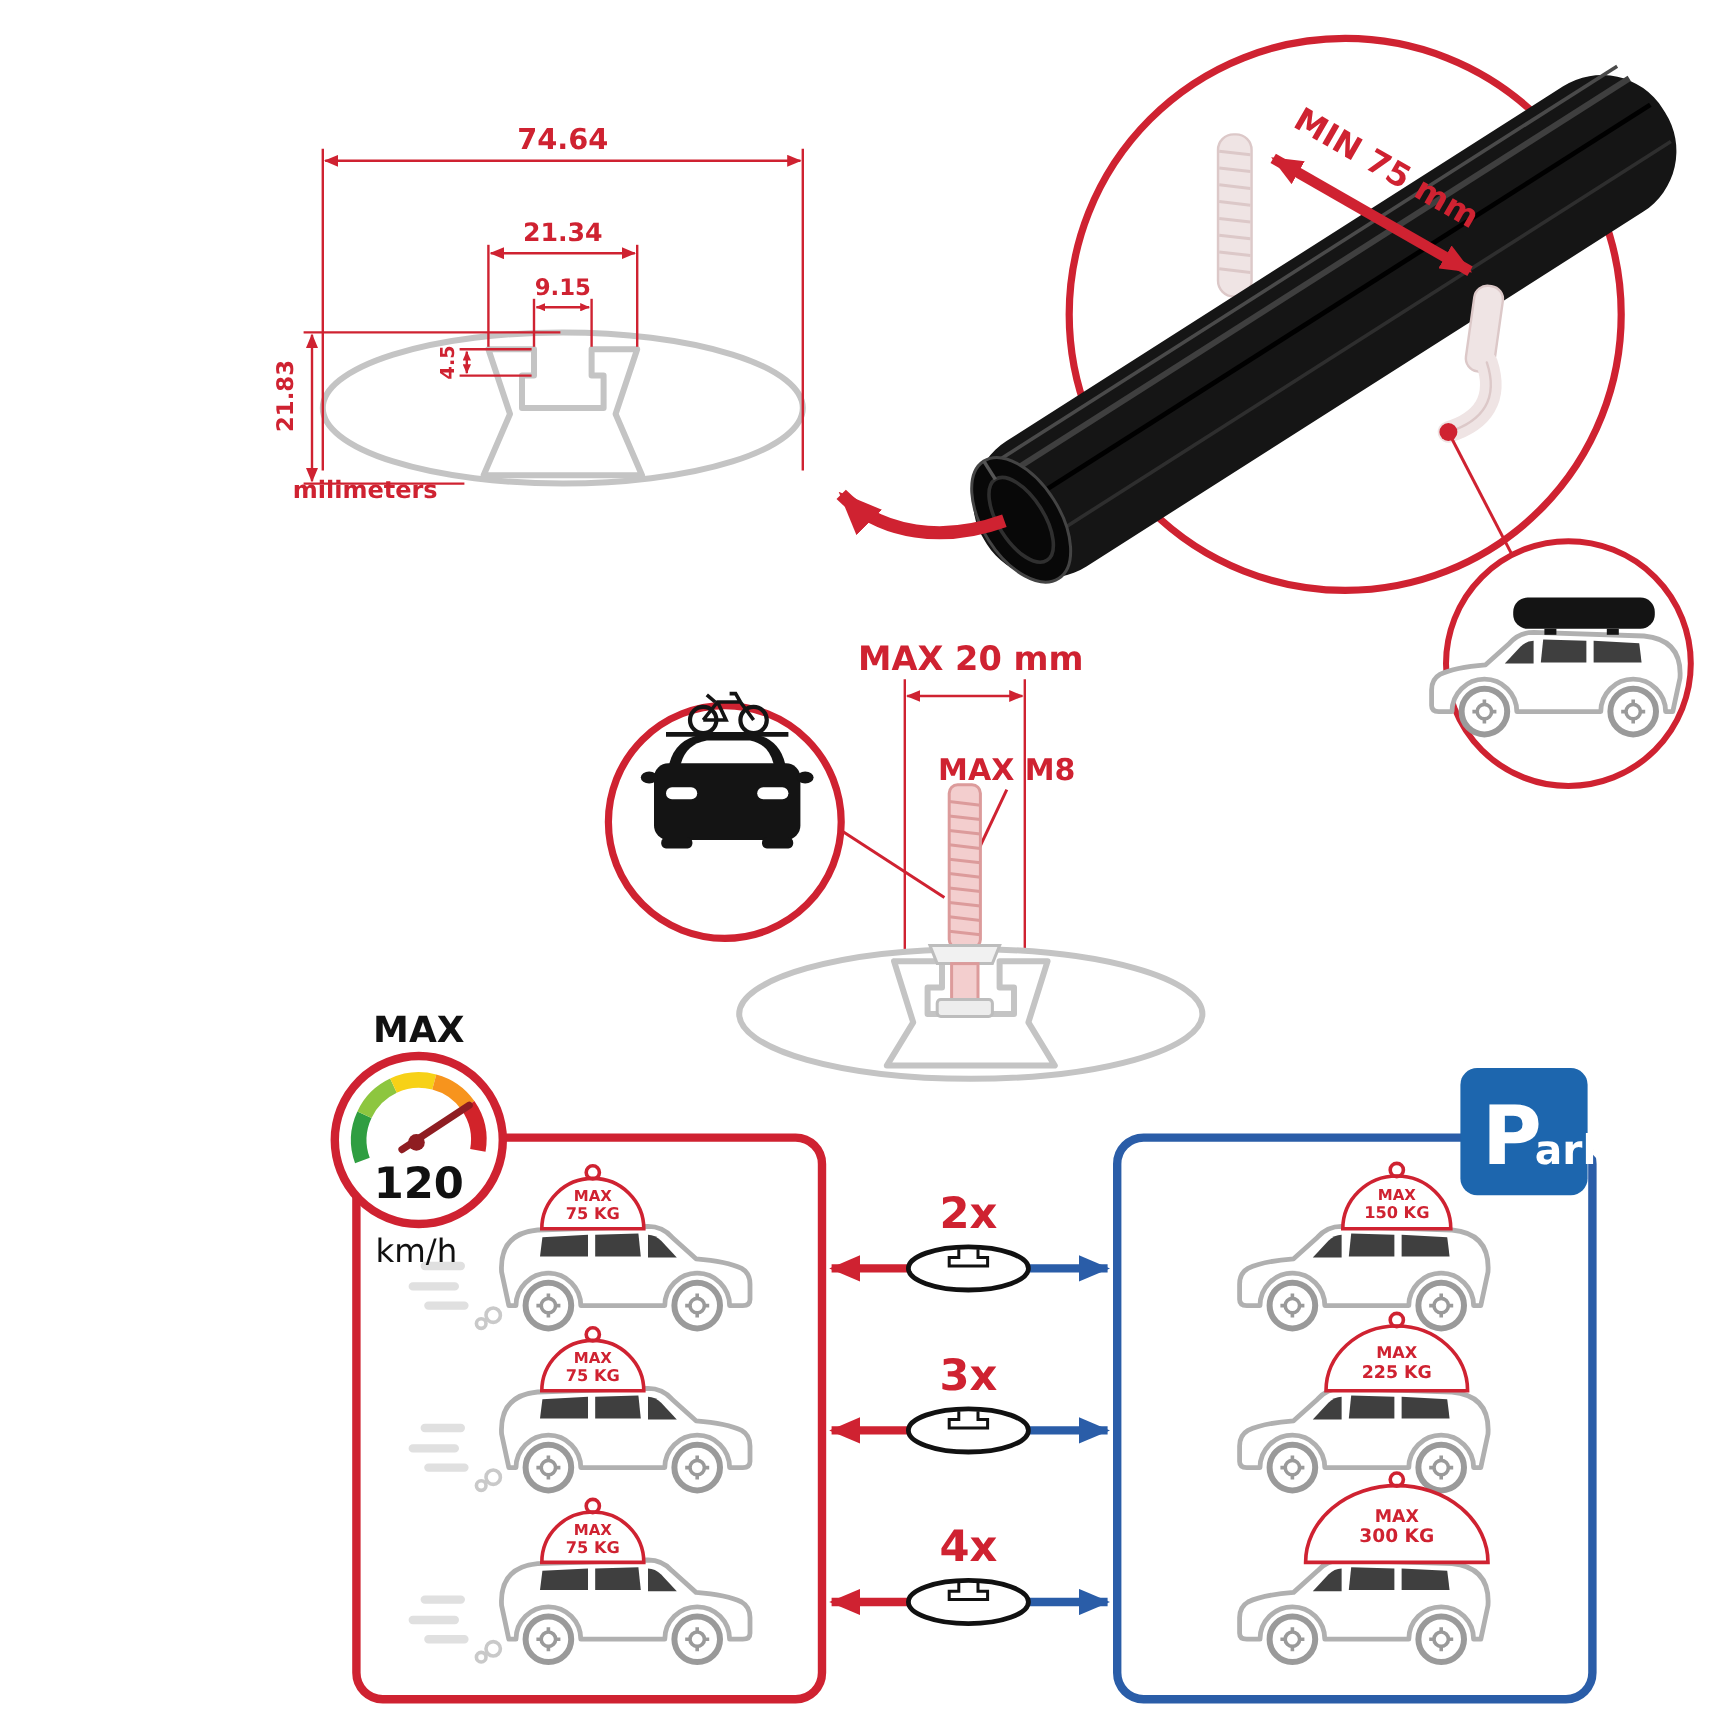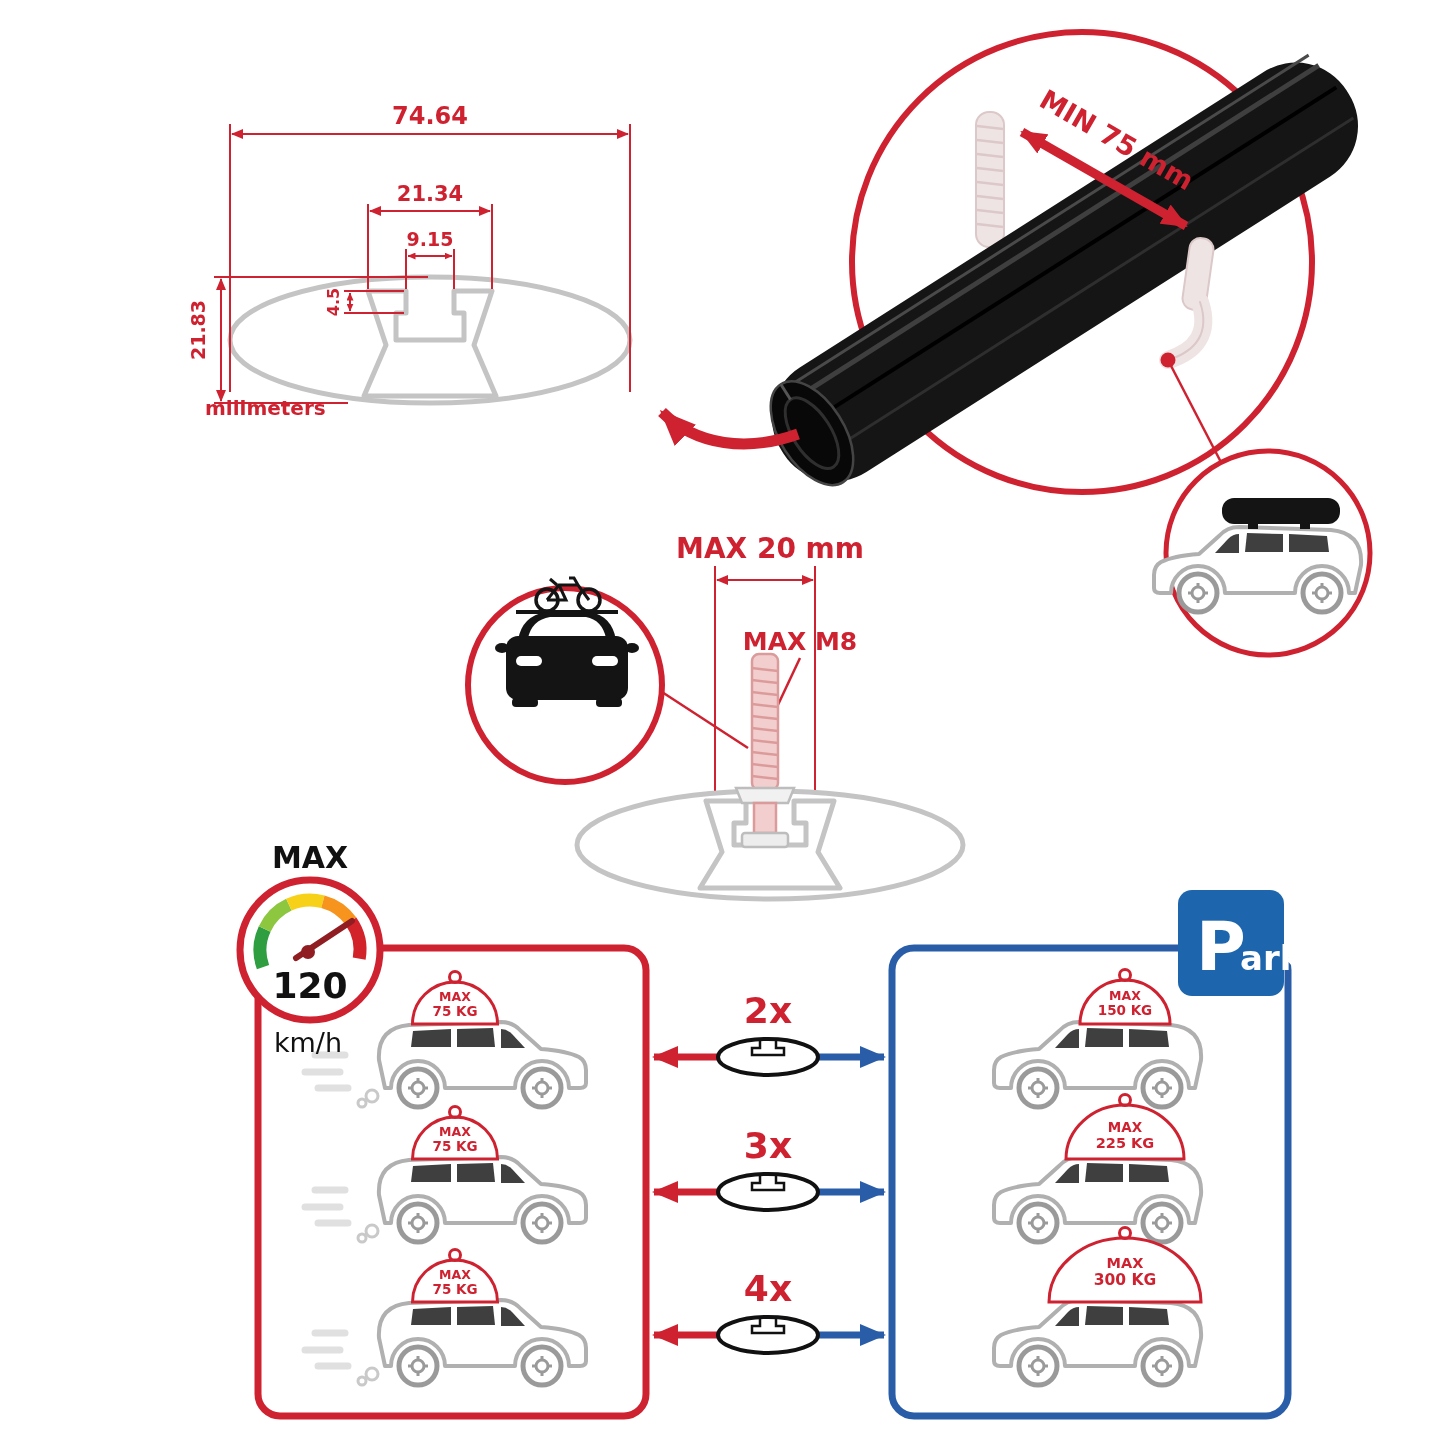--- a/index.html
+++ b/index.html
@@ -1,16 +1,16 @@
 <!DOCTYPE html>
 <html><head>
 <meta charset="utf-8">
 <style>
   html,body{margin:0;padding:0;background:#ffffff;}
-  .canvas{width:1341px;height:1445px;position:relative;}
+  .canvas{width:1341px;height:1445px;position:relative;margin-left:39px;}
   svg{display:block;}
   svg text{font-family:"DejaVu Sans","Liberation Sans",sans-serif;}
   .red-t{fill:#cf2231;font-weight:bold;}
   .blk-t{fill:#111111;font-weight:bold;}
   .wht-t{fill:#ffffff;font-weight:bold;}
   .dimline{stroke:#cf2231;stroke-width:2;fill:none;}
   .thinred{stroke:#cf2231;stroke-width:2.5;fill:none;}
   .grayshape{fill:#ffffff;stroke:#c4c4c4;stroke-width:5;stroke-linejoin:round;}
   .carbody{fill:#ffffff;stroke:#b0b0b0;stroke-width:4;stroke-linejoin:round;}
   .cargo{fill:#ffffff;stroke:#cf2231;stroke-width:3;}

